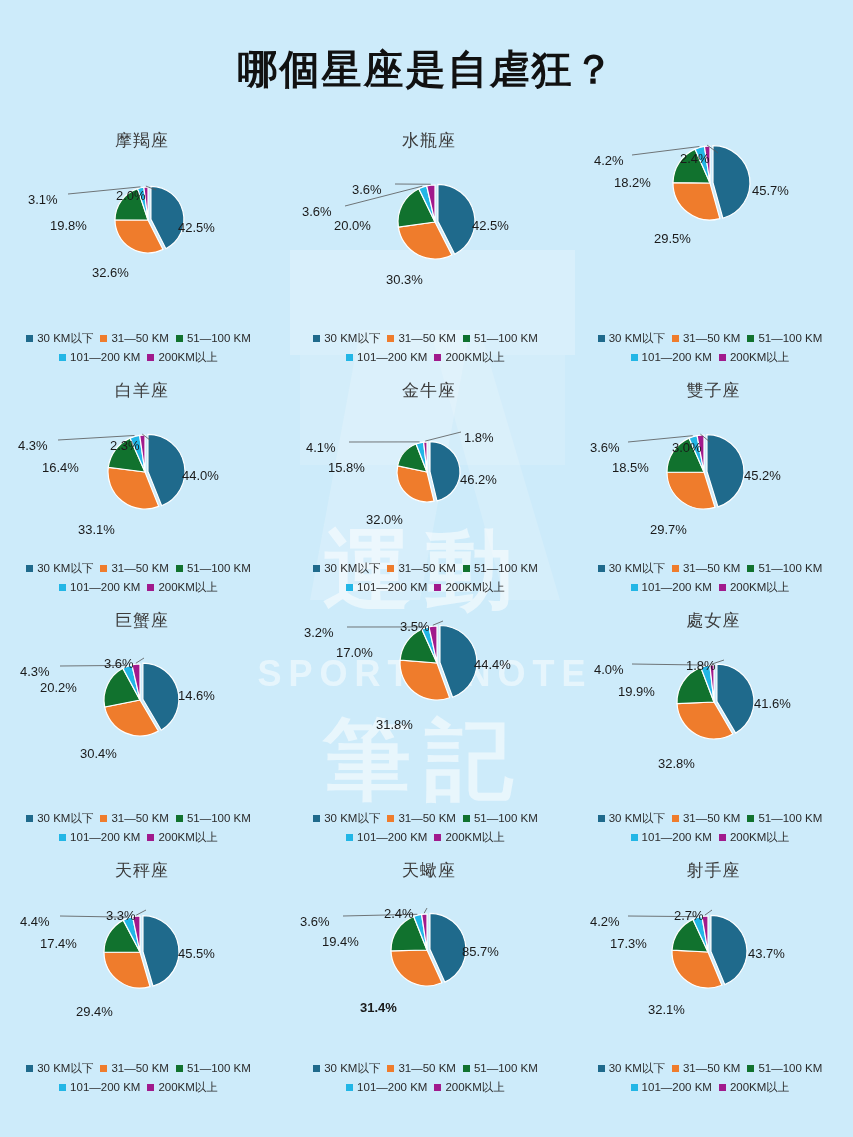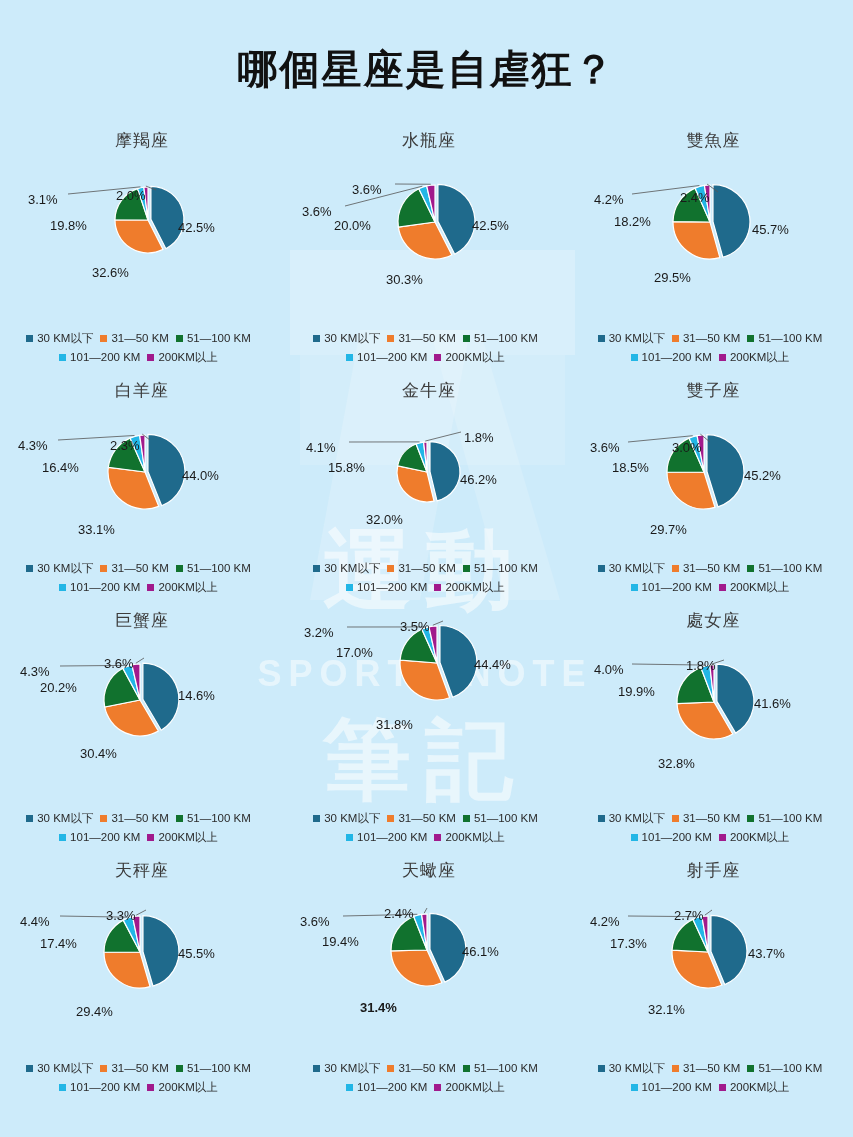--- a/index.html
+++ b/index.html
@@ -182,21 +182,20 @@
           <span class="swatch" style="background: rgb(34, 182, 230);"></span>
           <span>101—200 KM</span>
         </span>
         <span class="legend-item">
           <span class="swatch" style="background: rgb(161, 26, 140);"></span>
           <span>200KM以上</span>
         </span>
       </div>
     </div>
     <div class="chart-cell">
-      <div class="chart-title">雙魚座</div>
       <div class="pie-wrap">
         <svg class="pie-svg" width="284" height="130">
           <path d="M 140.972668254667 61.59596603150854 L 140.972668254667 24.59596603150854 A 37 37 0 0 1 150.84804185952092 97.25374212823888 Z" fill="#1f6a8c" stroke="#ffffff" stroke-width="1.2"></path>
           <path d="M 138 62 L 147.8753736048539 97.65777609673034 A 37 37 0 0 1 101.00292136445881 61.53505652431597 Z" fill="#ef7c2c" stroke="#ffffff" stroke-width="1.2"></path>
           <path d="M 138 62 L 101.00292136445881 61.53505652431597 A 37 37 0 0 1 123.09246187859445 28.136076613026063 Z" fill="#11722e" stroke="#ffffff" stroke-width="1.2"></path>
           <path d="M 138 62 L 123.09246187859445 28.136076613026063 A 37 37 0 0 1 132.44165320253194 25.419885444697186 Z" fill="#22b6e6" stroke="#ffffff" stroke-width="1.2"></path>
           <path d="M 127.39833797050925 25.508839944276176 L 60 34" stroke="#555" stroke-width="0.8" fill="none"></path>
           <path d="M 138 62 L 132.44165320253194 25.419885444697186 A 37 37 0 0 1 137.99999999999997 25 Z" fill="#a11a8c" stroke="#ffffff" stroke-width="1.2"></path>
           <path d="M 135.13758138993853 24.107961790096674 L 146 32" stroke="#555" stroke-width="0.8" fill="none"></path>
         </svg>
@@ -520,21 +519,21 @@
       <div class="pie-wrap">
         <svg class="pie-svg" width="284" height="130">
           <path d="M 142.93180437070458 59.363978670233834 L 142.93180437070458 23.363978670233834 A 36 36 0 0 1 157.8493252864628 92.12779361489368 Z" fill="#1f6a8c" stroke="#ffffff" stroke-width="1.2"></path>
           <path d="M 140 60 L 154.91752091575822 92.76381494465986 A 36 36 0 0 1 104.0113691858012 60.904683435960145 Z" fill="#ef7c2c" stroke="#ffffff" stroke-width="1.2"></path>
           <path d="M 140 60 L 104.0113691858012 60.904683435960145 A 36 36 0 0 1 126.74751610335157 26.52804650802296 Z" fill="#11722e" stroke="#ffffff" stroke-width="1.2"></path>
           <path d="M 140 60 L 126.74751610335157 26.52804650802296 A 36 36 0 0 1 134.5918787916527 24.4085371894351 Z" fill="#22b6e6" stroke="#ffffff" stroke-width="1.2"></path>
           <path d="M 130.3488642672738 24.28087936316887 L 56 26" stroke="#555" stroke-width="0.8" fill="none"></path>
           <path d="M 140 60 L 134.5918787916527 24.4085371894351 A 36 36 0 0 1 139.99999999999997 24 Z" fill="#a11a8c" stroke="#ffffff" stroke-width="1.2"></path>
           <path d="M 137.21290819546647 23.10512069035729 L 140 18" stroke="#555" stroke-width="0.8" fill="none"></path>
         </svg>
-        <div class="slice-label" style="left: 178px; top: 54px;">46.1%</div>
+        <div class="slice-label" style="left: 178px; top: 54px;">85.7%</div>
         <div class="slice-label" style="left: 76px; top: 110px; font-weight: bold;">31.4%</div>
         <div class="slice-label" style="left: 38px; top: 44px;">19.4%</div>
         <div class="slice-label" style="left: 16px; top: 24px;">3.6%</div>
         <div class="slice-label" style="left: 100px; top: 16px;">2.4%</div>
       </div>
       <div class="legend">
         <span class="legend-item">
           <span class="swatch" style="background: rgb(31, 106, 140);"></span>
           <span>30 KM以下</span>
         </span>

